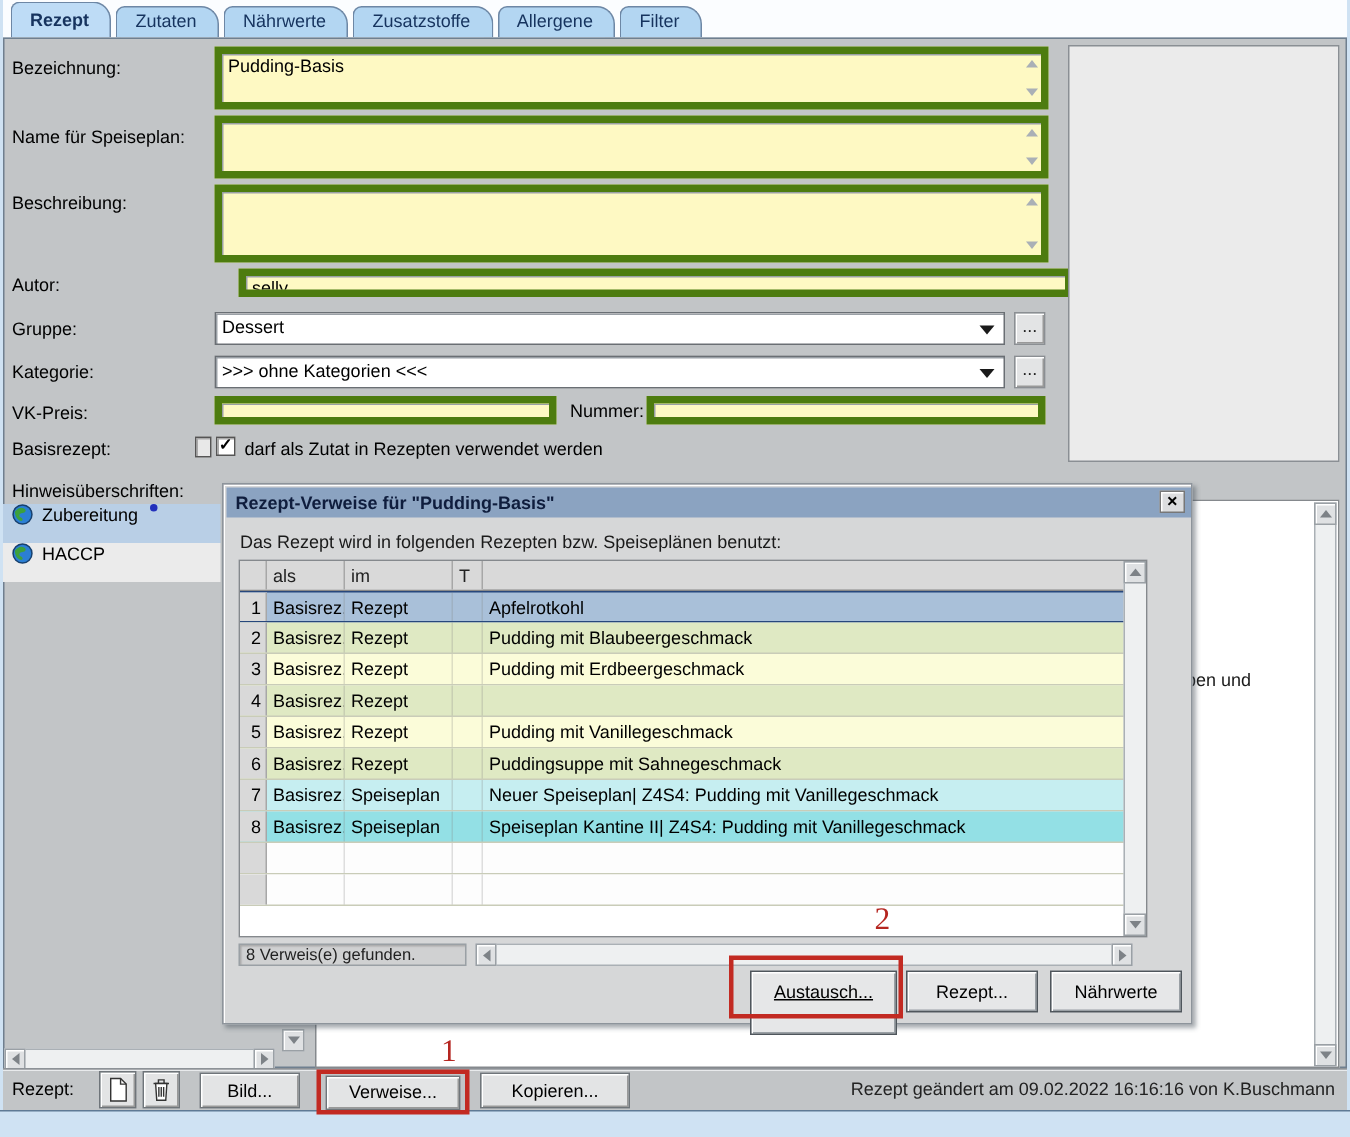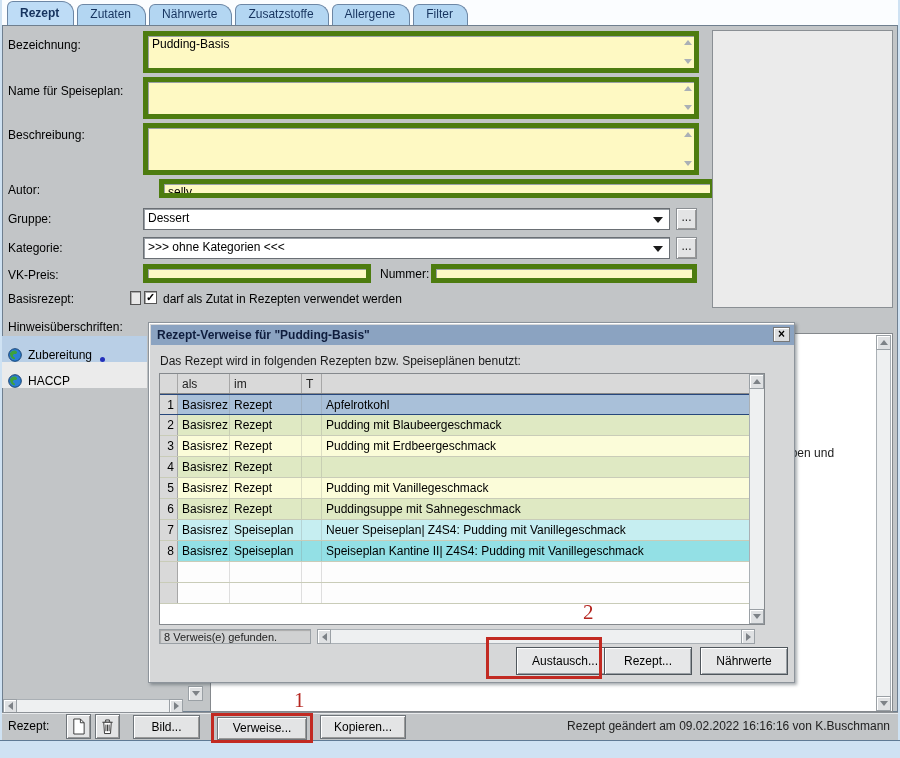--- a/index.html
+++ b/index.html
@@ -31,21 +31,21 @@
               box-shadow:inset 1px 1px 0 #fff, inset -1px -1px 0 #999; text-align:center; line-height:17px; color:#222; cursor:pointer; }
 
   .checkbox { position:absolute; width:13px; height:13px; background:#fff; border:1px solid #555;
               box-shadow:inset 1px 1px 0 #aaa; font-size:11px; line-height:11px; text-align:center; font-weight:bold; }
   .checkbox.empty { width:11px; background:#e8e8e8; }
 
   
   #img-panel { left:712px; top:30px; width:181px; height:278px; background:#ebebeb; border:1px solid #8a8f94; }
 
   
-  .hitem { position:absolute; left:2px; width:145px; height:26px; display:flex; align-items:flex-end; gap:6px; padding-left:6px; background:#ebebeb; cursor:pointer; }
+  .hitem { position:absolute; left:2px; width:145px; height:26px; display:flex; align-items:flex-start; gap:6px; padding-left:6px; background:#ebebeb; cursor:pointer; }
   .hitem.sel { background:#b9cfe6; }
   .hdot { width:5px; height:5px; border-radius:50%; background:#2330bb; margin-left:2px; }
 
   
   .sb-box { position:absolute; background:#dfe1e3; border:1px solid #9aa0a5; box-shadow:inset 1px 1px 0 #fff; display:flex; align-items:center; justify-content:center; }
   .sb-track { position:absolute; background:#eef0f1; border:1px solid #aab0b5; }
   .tri-l { width:0;height:0;border-top:4px solid transparent;border-bottom:4px solid transparent;border-right:5px solid #7d8287; }
   .tri-r { width:0;height:0;border-top:4px solid transparent;border-bottom:4px solid transparent;border-left:5px solid #7d8287; }
   .tri-u { width:0;height:0;border-left:4px solid transparent;border-right:4px solid transparent;border-bottom:5px solid #7d8287; }
   .tri-d { width:0;height:0;border-left:4px solid transparent;border-right:4px solid transparent;border-top:5px solid #7d8287; }
@@ -297,21 +297,21 @@
 
   <div id="dlg-status">8  Verweis(e) gefunden.</div>
   <div class="sb-track" style="left:168px; top:306px; width:438px; height:15px;"></div>
   <div class="sb-box" style="left:168px; top:306px; width:14px; height:15px;">
       <span class="tri-l"></span>
     </div>
   <div class="sb-box" style="left:592px; top:306px; width:14px; height:15px;">
       <span class="tri-r"></span>
     </div>
 
-  <div class="btn" style="left:367px; top:324px; width:98px; height:28px; line-height:26px;">Austausch...</div>
+  <div class="btn" style="left:351px; top:324px; width:98px; height:43px; line-height:26px;text-decoration:underline;">Austausch...</div>
   <div class="btn" style="left:455px; top:324px; width:88px; height:28px; line-height:26px;">Rezept...</div>
   <div class="btn" style="left:551px; top:324px; width:88px; height:28px; line-height:26px;">Nährwerte</div>
 </div>
 
 <div id="toolbar" class="abs"></div>
 <div class="flabel" style="left:8px; top:719px;">Rezept:</div>
 <div class="tool-btn" style="left:66px; top:714px; width:25px; height:25px; padding-top:3px;">
   <svg width="15" height="17" viewBox="0 0 16 18">
       <path d="M3 1 h7 l4 4 v12 h-11 z" fill="#fff" stroke="#333"></path>
       <path d="M10 1 v4 h4" fill="none" stroke="#333"></path>
@@ -319,21 +319,21 @@
 </div>
 <div class="tool-btn" style="left:95px; top:714px; width:25px; height:25px; padding-top:3px;">
   <svg width="15" height="17" viewBox="0 0 16 18">
       <path d="M2.5 4.5 h11 M6 4 v-2 h4 v2" stroke="#333" fill="none"></path>
       <path d="M4 4.5 l0.8 12 h6.4 l0.8 -12 z" fill="#fff" stroke="#333"></path>
       <path d="M6.3 7 v7 M8 7 v7 M9.7 7 v7" stroke="#333"></path>
     </svg>
 </div>
 <div class="tool-btn" style="left:133px; top:715px; width:67px; height:24px; line-height:22px;">Bild...</div>
 <div class="tool-btn" style="left:217px; top:717px; width:90px; height:23px; line-height:21px;">Verweise...</div>
-<div class="tool-btn" style="left:320px; top:715px; width:86px; height:24px; line-height:22px;">Kopieren...</div>
+<div class="tool-btn" style="left:320px; top:715px; width:100px; height:24px; line-height:22px;">Kopieren...</div>
 <div class="flabel" style="left:auto; right:10px; top:719px; color:#222;">Rezept geändert am 09.02.2022 16:16:16 von K.Buschmann</div>
 
 <div id="bottom-frame" class="abs"></div>
 
 <div class="ann-rect" style="left:486px; top:637px; width:116px; height:42px;"></div>
 <div class="ann-num" style="left:583px; top:600px;">2</div>
 <div class="ann-rect" style="left:211px; top:713px; width:102px; height:30px;"></div>
 <div class="ann-num" style="left:294px; top:688px;">1</div>
 
 </body></html>

